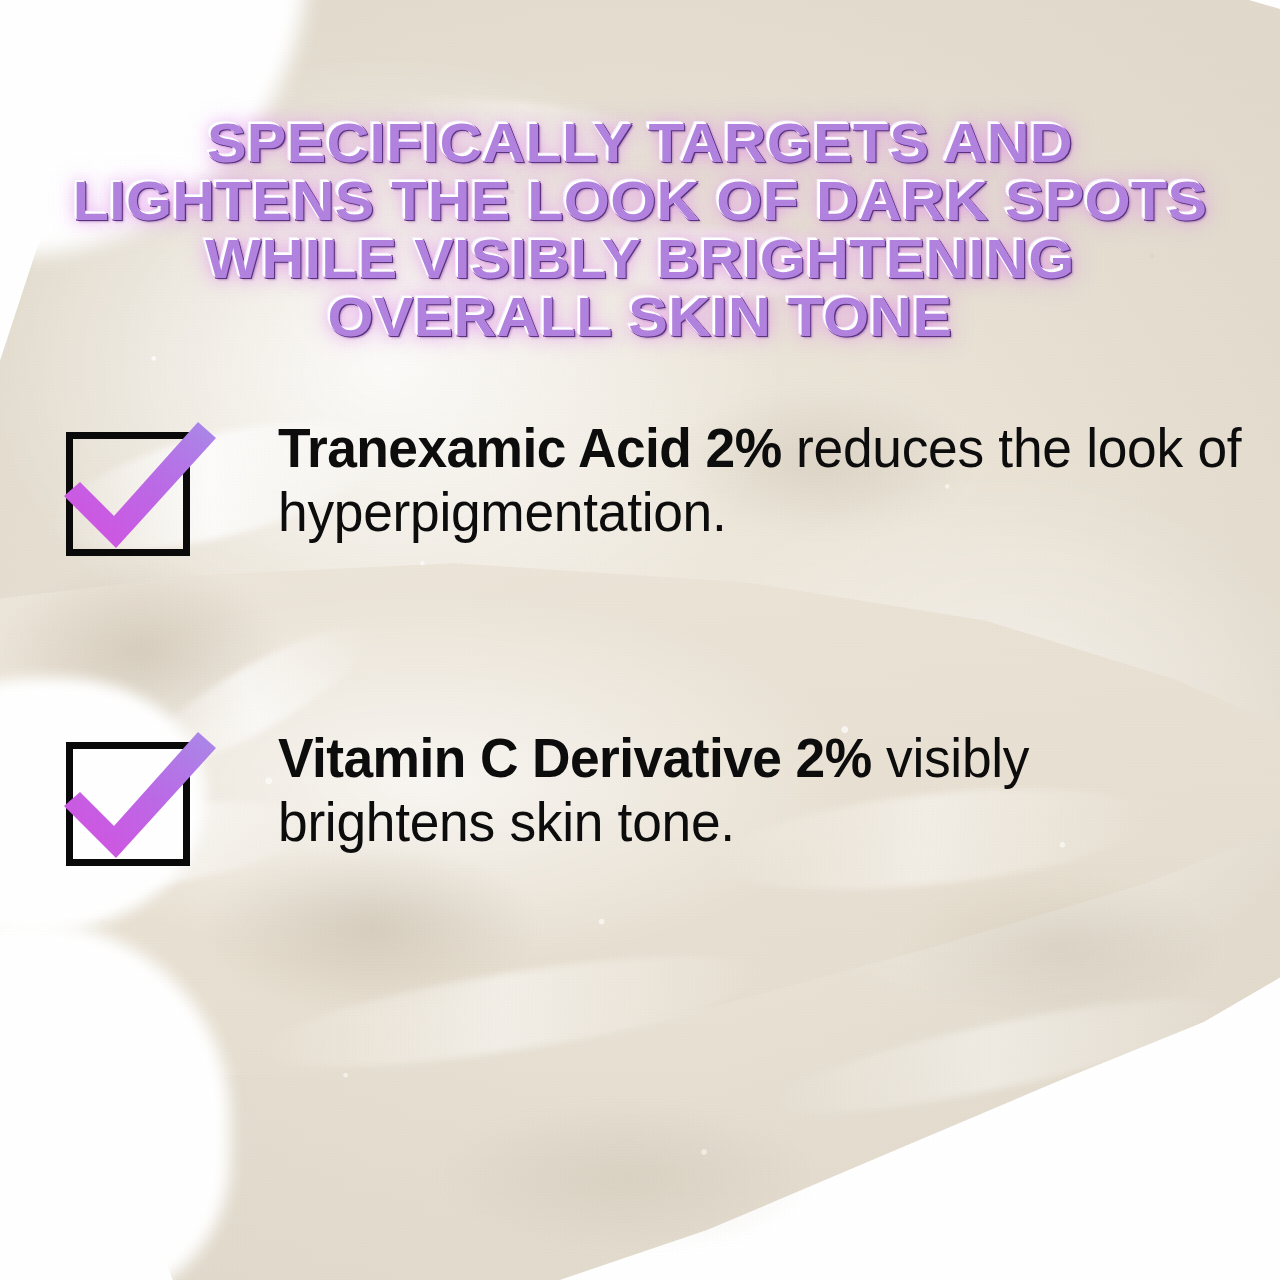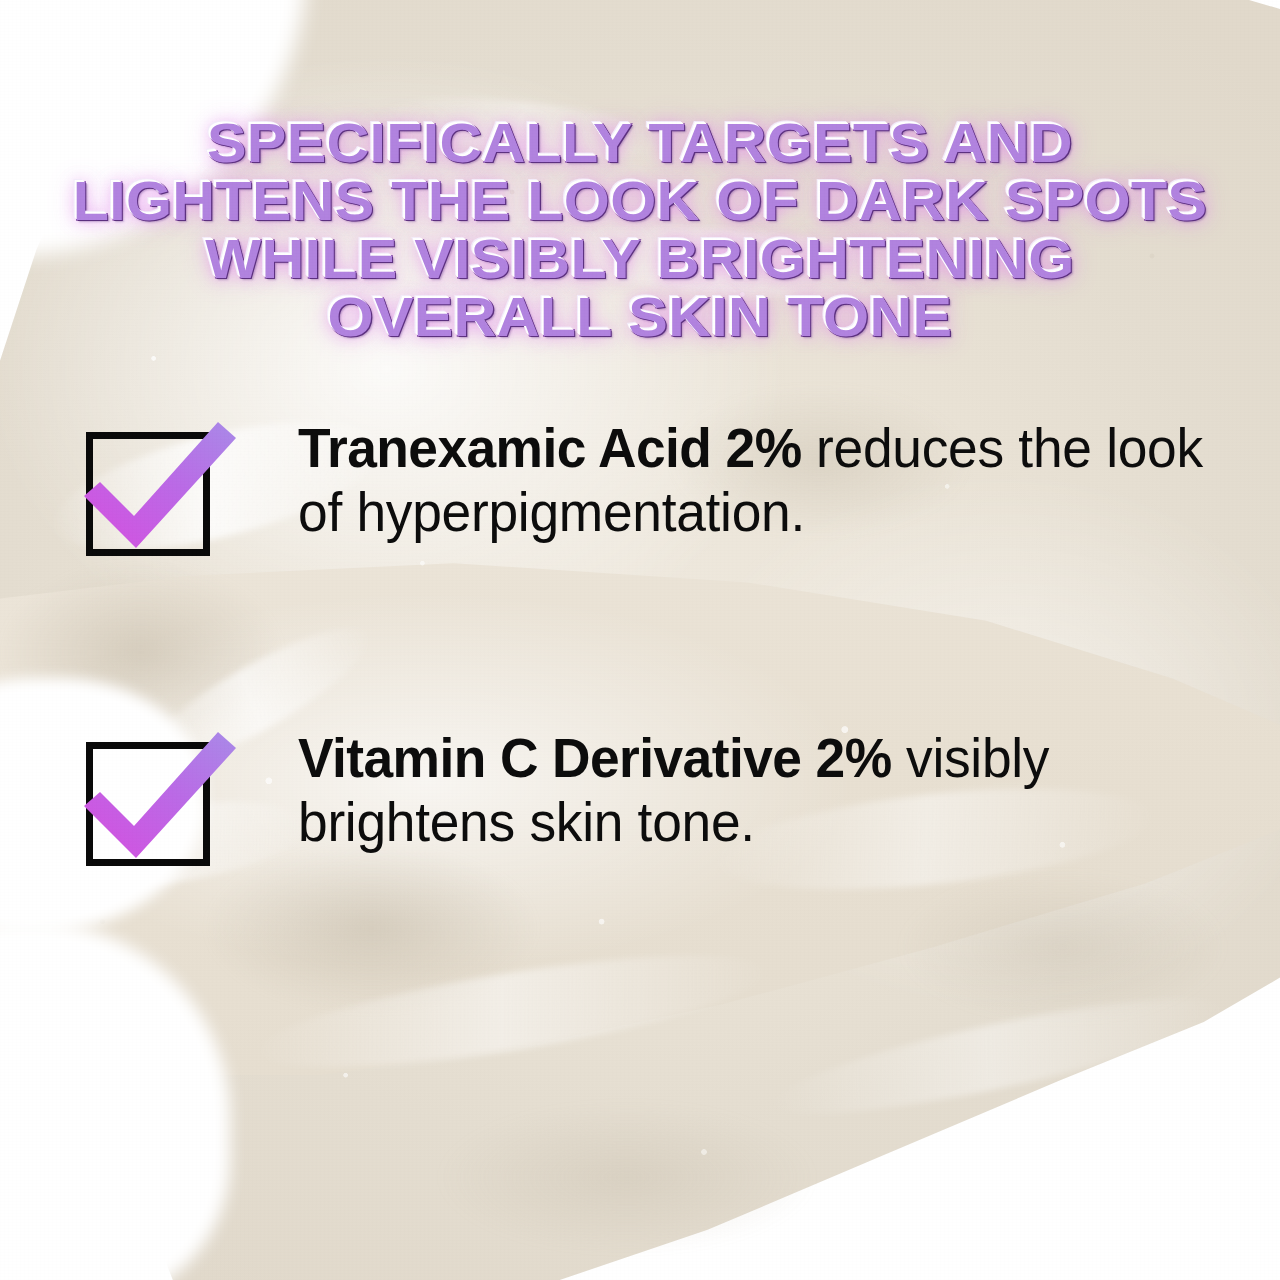--- a/index.html
+++ b/index.html
@@ -196,21 +196,21 @@
     position: absolute;
     left: 0; right: 0;
     top: 410px;
     z-index: 5;
   }
   .bullet-row {
     position: relative;
     display: flex;
     align-items: flex-start;
     height: 310px;
-    padding-left: 86px;
+    padding-left: 66px;
   }
   .checkbox-wrap {
     position: relative;
     flex: 0 0 auto;
     width: 124px;
     height: 124px;
     margin-top: 22px;
   }
   .checkbox-box {
     position: absolute;

